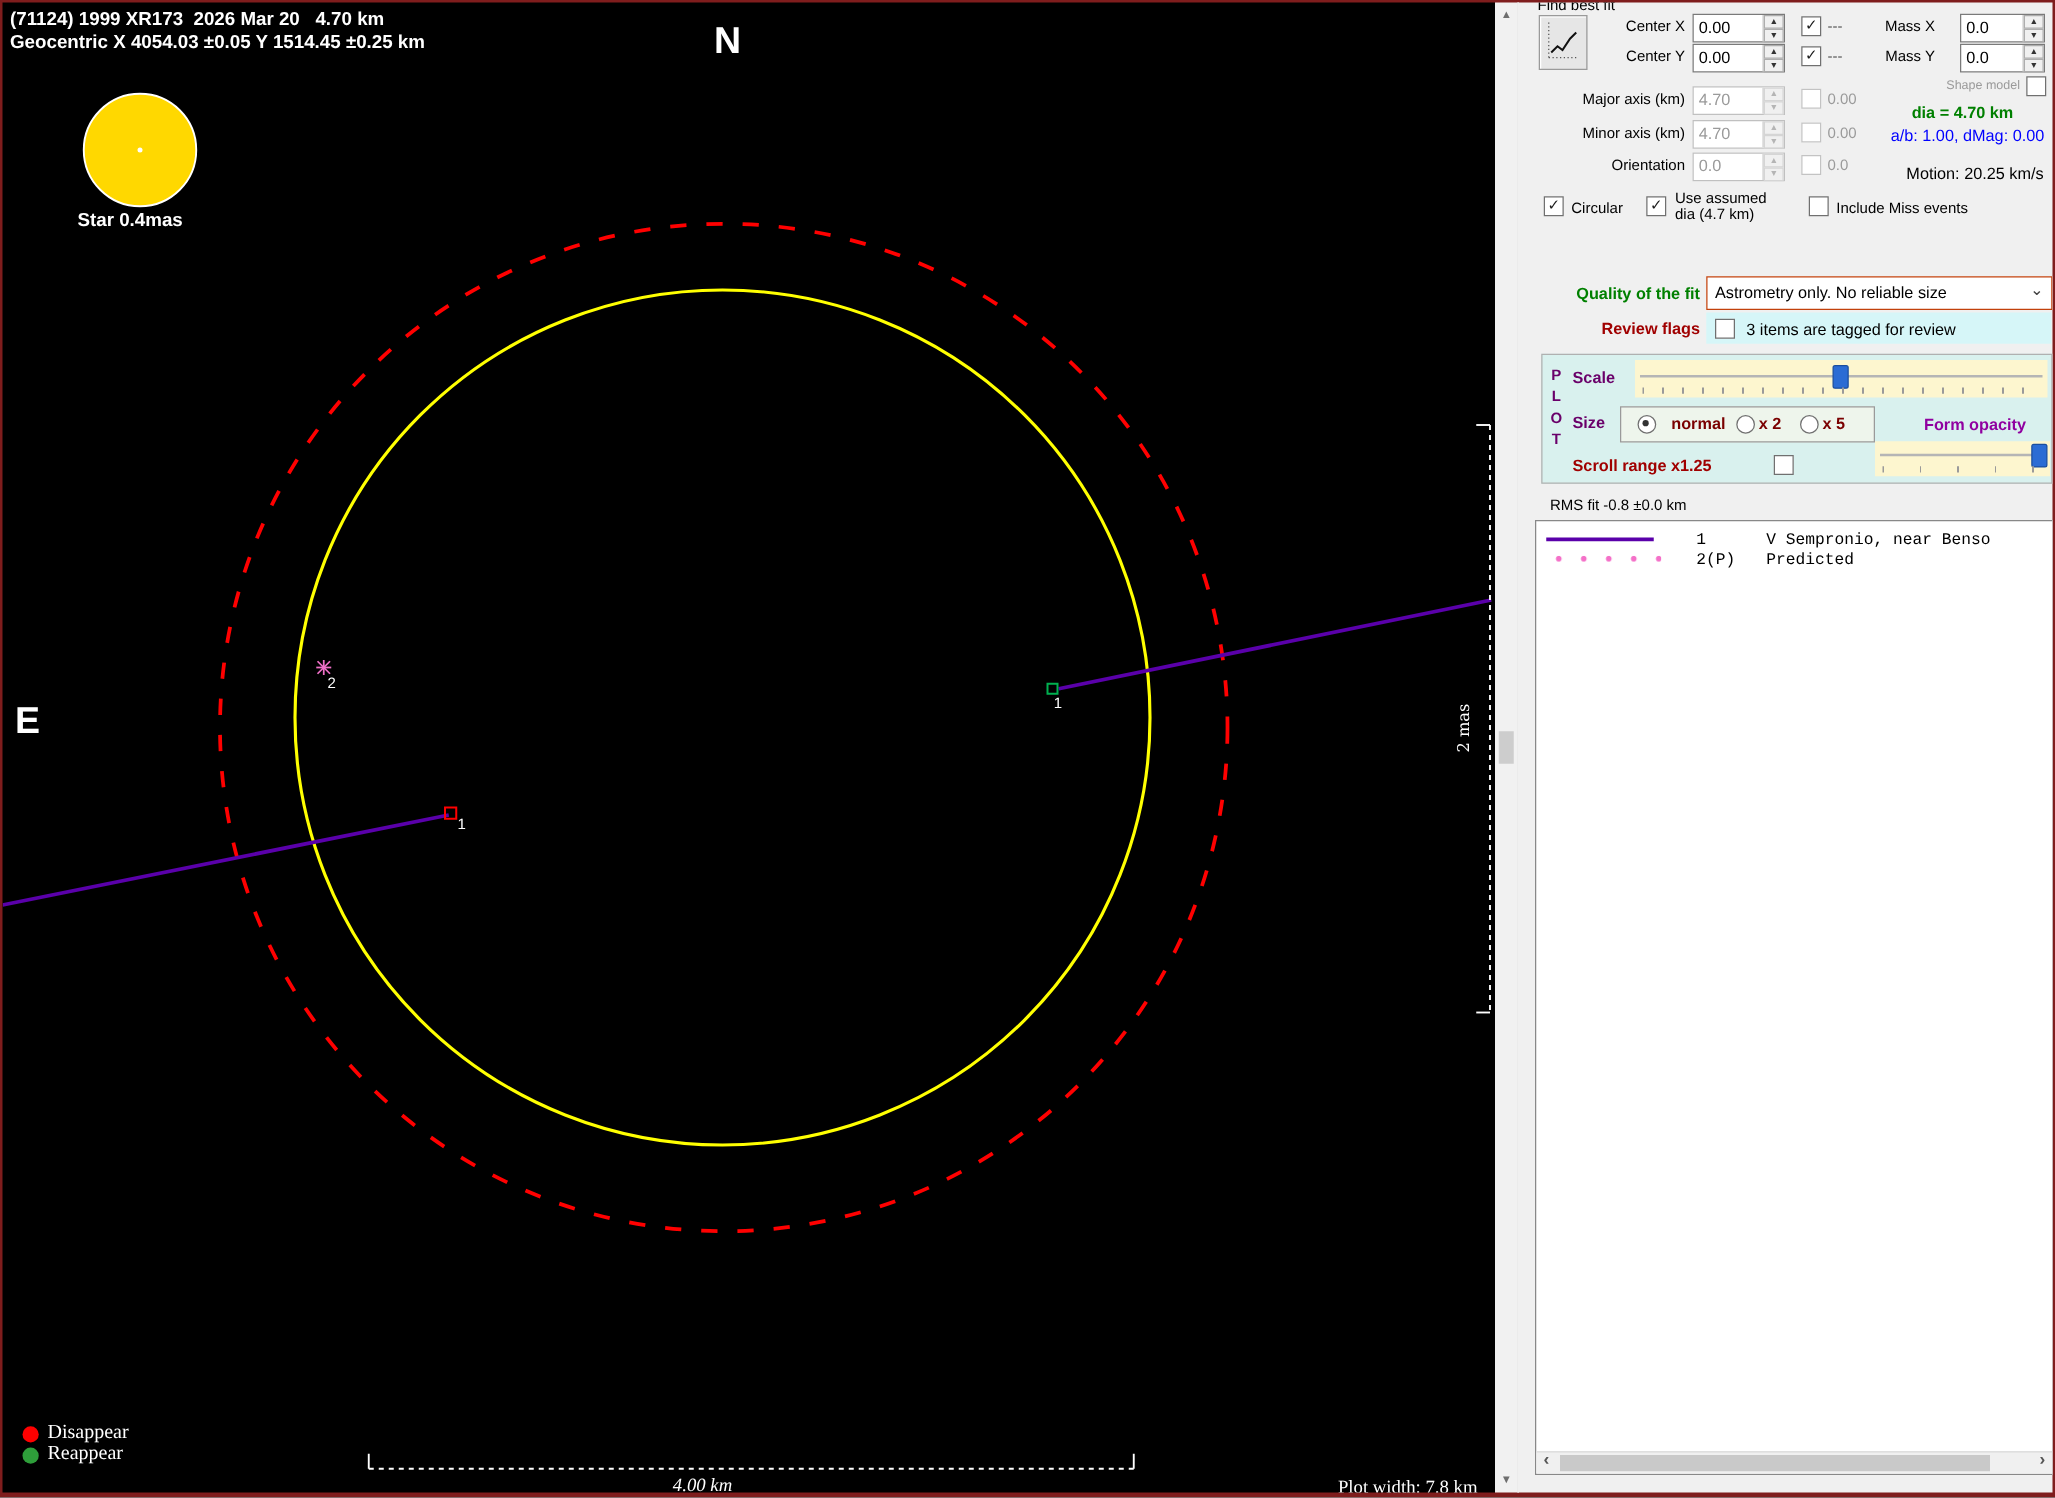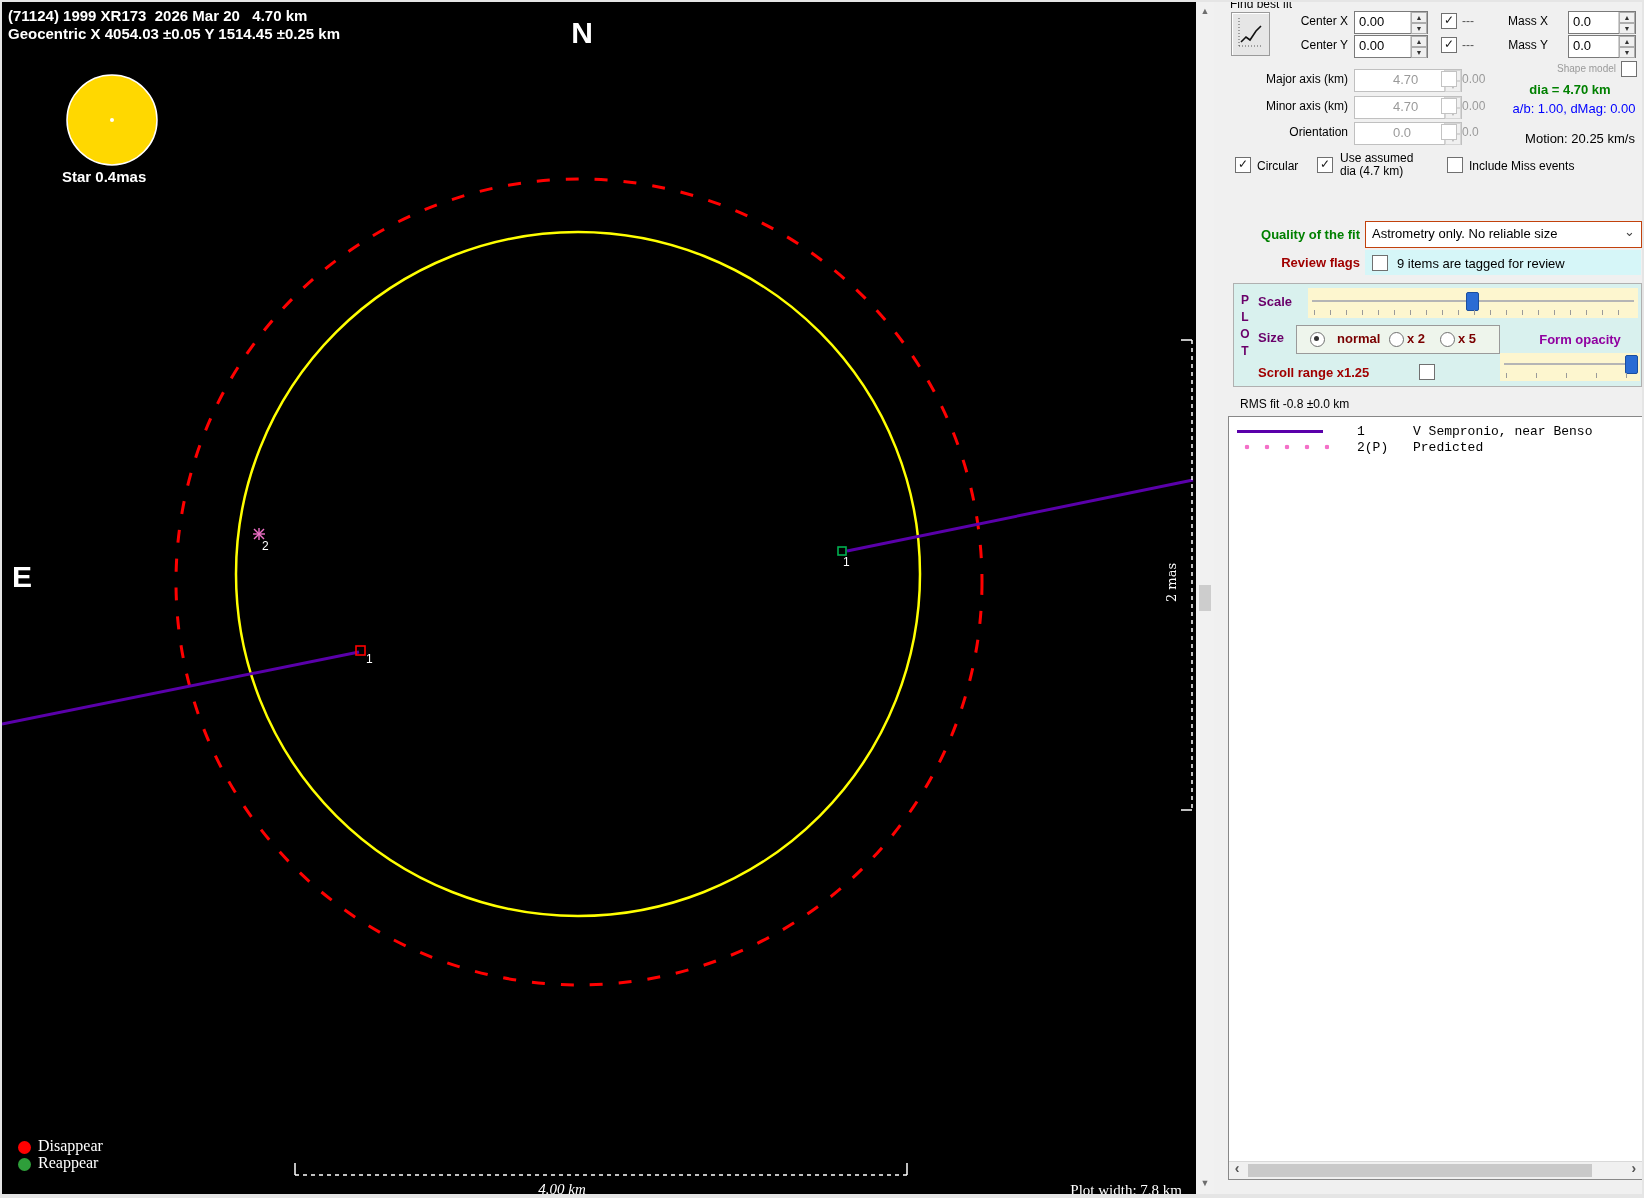--- a/index.html
+++ b/index.html
@@ -1,16 +1,16 @@
 <!DOCTYPE html>
 <html><head>
 <meta charset="utf-8">
 <style>
   html,body{margin:0;padding:0;background:#b8b8b8;font-family:"Liberation Sans",sans-serif;}
-  .window{position:relative;width:1644px;height:1198px;background:#e5e5e5;overflow:hidden;}
+  .window{position:relative;width:1644px;height:1198px;background:#7f1d1d;overflow:hidden;}
   .plot{position:absolute;left:2px;top:2px;width:1194px;height:1192px;background:#000;overflow:hidden;}
   .plot .txt{position:absolute;color:#fff;}
   .t1,.t2{font-weight:bold;font-size:15px;white-space:pre;}
   .bigdir{font-size:30px;font-weight:bold;}
   .starlbl{font-weight:bold;font-size:15px;}
   .chordnum{font-size:12px;}
   .serif{font-family:"Liberation Serif",serif;}
   .ital{font-style:italic;}
   .legdot{position:absolute;width:13px;height:13px;border-radius:50%;}
   .ver{font-size:16px;font-weight:bold;font-family:"Liberation Serif",serif;margin-top:16px;}
@@ -21,21 +21,21 @@
   .vthumb{position:absolute;left:3px;top:583px;width:12px;height:26px;background:#cdcdcd;}
   
   .panel{position:absolute;left:1214px;top:2px;width:428px;height:1192px;background:#f0f0f0;overflow:hidden;font-size:12px;color:#000;}
   .abs{position:absolute;}
   .lbl{position:absolute;left:0;width:134px;text-align:right;}
   .rlbl{position:absolute;left:240px;width:94px;text-align:right;}
   .spin{position:absolute;width:72px;height:21px;background:#fff;border:1px solid #7a7a7a;display:flex;}
   .spin .v{flex:1;font-size:13px;padding:2px 0 0 4px;}
   .spin .btns{width:16px;border-left:1px solid #cfcfcf;display:flex;flex-direction:column;background:#f0f0f0;}
   .spin .btns span{flex:1;font-size:7px;line-height:9px;text-align:center;color:#333;border:1px solid #adadad;}
-  .spin.dis{border-color:#c0c0c0;padding-left:34px;}
+  .spin.dis{border-color:#c0c0c0;}
   .spin.dis .v{color:#9a9a9a;}
   .spin.dis .btns span{color:#b5b5b5;border-color:#d5d5d5;}
   .cb{position:absolute;width:14px;height:14px;background:#fff;border:1px solid #707070;font-size:12px;line-height:13px;text-align:center;color:#1a1a1a;}
   .cb.dis{border-color:#c3c3c3;}
   .gray{color:#9a9a9a;}
   .rb{position:absolute;width:13px;height:13px;border-radius:50%;background:#fff;border:1px solid #707070;}
   .rb .dot{position:absolute;left:3px;top:3px;width:5px;height:5px;border-radius:50%;background:#333;}
   .rb.dis{border-color:#b8b8b8;}
   .rb.dis .dot{background:#b0b0b0;}
   .groupbox{position:absolute;border:1px solid #b5b5b5;}
@@ -240,21 +240,21 @@
 
     <div class="abs green" style="left:0;top:225px;width:146px;text-align:right;">Quality of the fit</div>
     <div class="combo" style="left:151px;top:219px;width:275px;height:25px;">
       <span class="cv">Astrometry only. No reliable size</span>
       <span class="chev">⌄</span>
     </div>
 
     <div class="abs darkred" style="left:0;top:253px;width:146px;text-align:right;">Review flags</div>
     <div class="cyanfield" style="left:151px;top:248px;width:276px;height:25px;">
       <span class="cb" style="left:7px;top:5px;position:absolute;"></span>
-      <span class="abs" style="left:32px;top:6px;font-size:13px;">9 items are tagged for review</span>
+      <span class="abs" style="left:32px;top:6px;font-size:13px;">3 items are tagged for review</span>
     </div>
 
     <div class="plotbox">
       <div class="pletters">P
 L
 O
 T</div>
       <div class="abs purp" style="left:24px;top:10px;">Scale</div>
       <div class="slider" style="left:74px;top:4px;width:330px;height:30px;">
         <div class="groove" style="top:12px;"></div>

